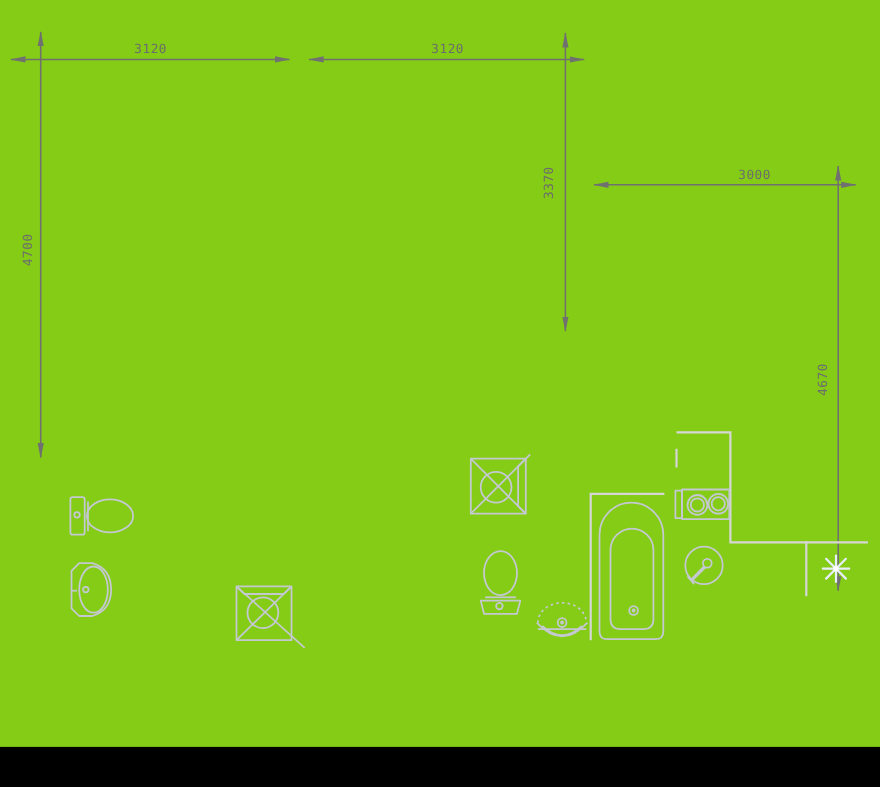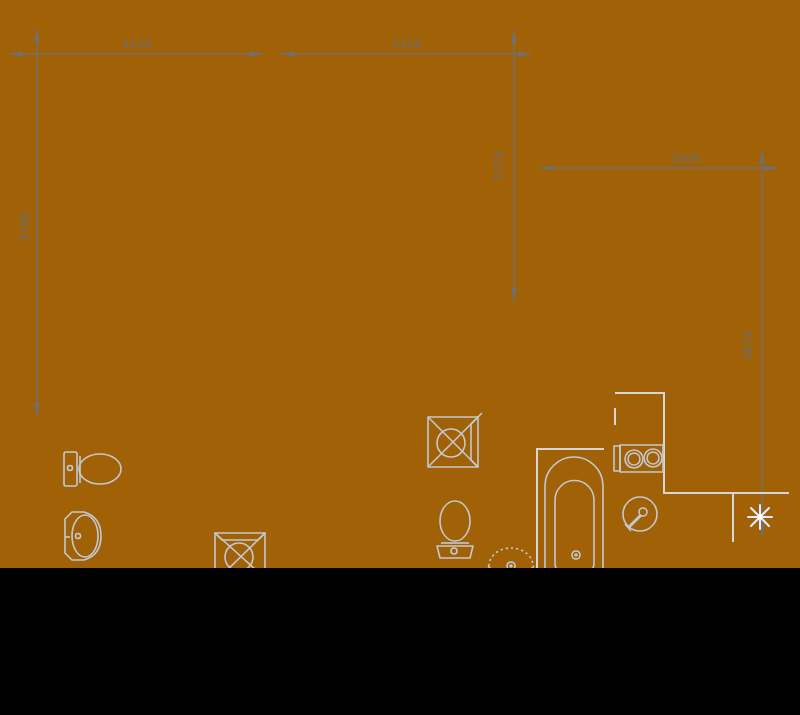--- a/index.html
+++ b/index.html
@@ -1,16 +1,16 @@
 <!DOCTYPE html>
 <html><head>
 <meta charset="utf-8">
 <style>
   html,body{margin:0;padding:0;background:#000;}
-  .stage{width:800px;height:568px;background:#a16207;overflow:hidden;}
+  .stage{width:800px;height:679px;background:#84cc16;overflow:hidden;}
   svg{display:block;}
   text{font-family:"DejaVu Sans Mono","Liberation Mono",monospace;font-size:11.5px;letter-spacing:0.5px;}
 </style>
 </head>
 <body>
 
 <div class="stage">
 <svg width="800" height="715" viewBox="0 0 800 715">
   <defs>
     <marker id="arr" viewBox="0 0 14 7" refX="13.2" refY="3.5" markerWidth="14" markerHeight="7" orient="auto-start-reverse" markerUnits="userSpaceOnUse">

